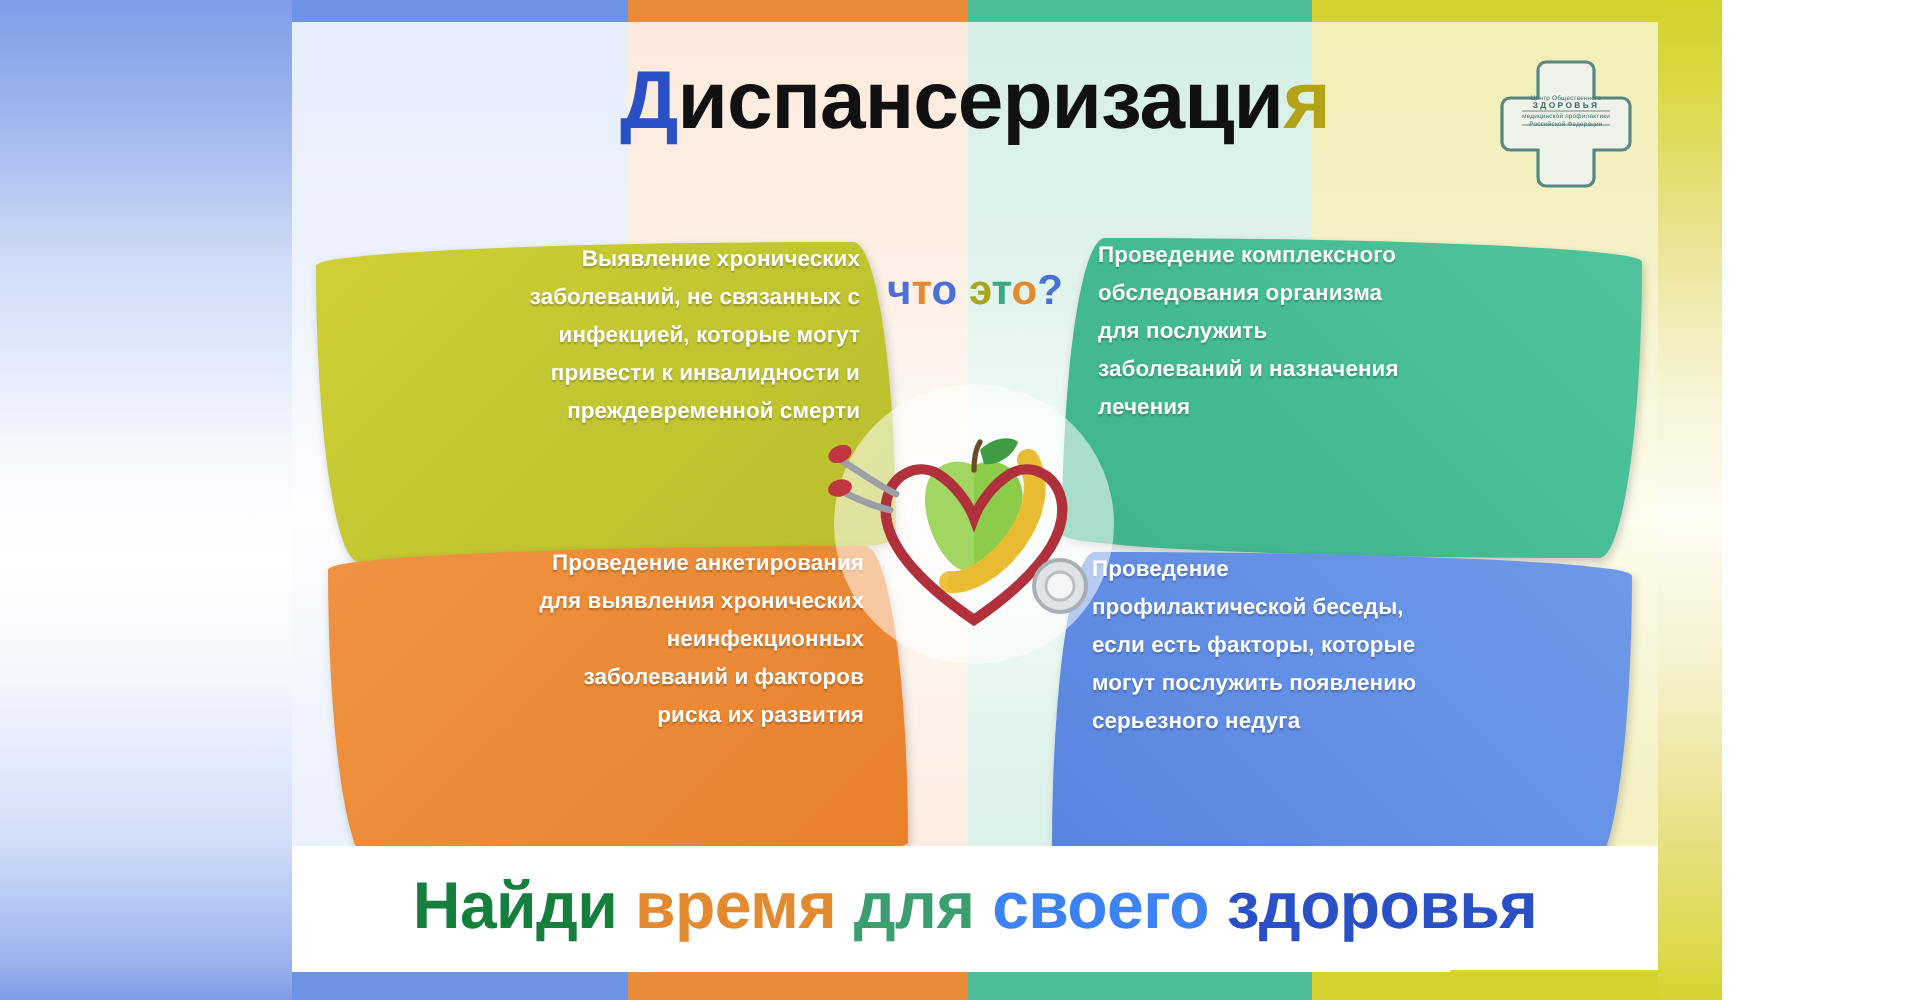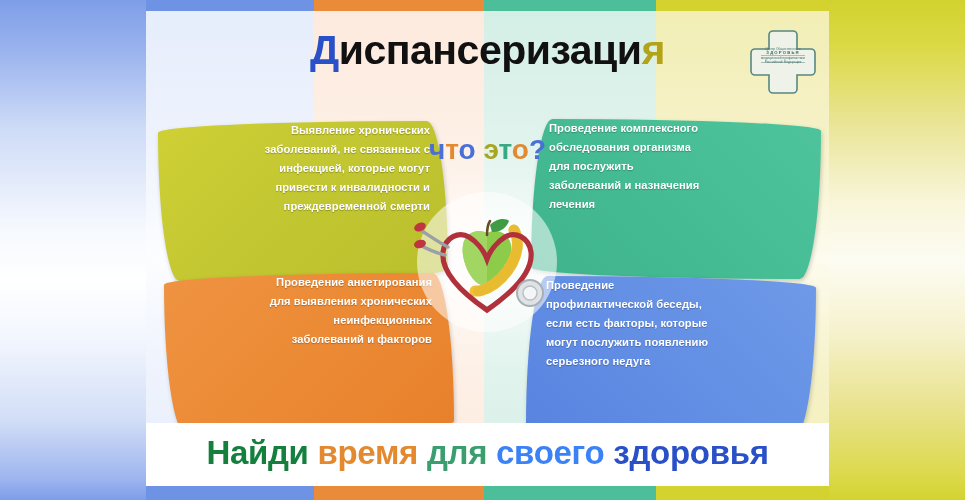--- a/index.html
+++ b/index.html
@@ -9,21 +9,21 @@
   }
   body {
     width: 965px;
     height: 500px;
     overflow: hidden;
     font-family: "Liberation Sans", sans-serif;
   }
 
   #poster {
     position: relative;
-    width: 965px;
+    width: 861px;
     height: 500px;
     overflow: hidden;
     background: #ffffff;
   }
 
   
   .wing {
     position: absolute;
     top: 0;
     height: 500px;
@@ -120,21 +120,21 @@
     letter-spacing: .1px;
   }
   #logo .logo-txt b { font-size: 4.2px; letter-spacing: 1.2px; display:block; }
 
   
   #subtitle {
     position: absolute;
     left: 0; top: 123px;
     width: 683px;
     text-align: center;
-    font-size: 28px;
+    font-size: 21px;
     font-weight: bold;
     z-index: 10;
     white-space: nowrap;
   }
   #subtitle .c1 { color:#4a6fd6; }
   #subtitle .c2 { color:#e3892f; }
   #subtitle .c3 { color:#4a6fd6; }
   #subtitle .c4 { color:#a8a51f; }
   #subtitle .c5 { color:#3aa882; }
   #subtitle .c6 { color:#e3892f; }
@@ -309,20 +309,21 @@
       </div>
     </div>
 
     <div class="petal" id="petal-bl">
       <div class="body"></div>
       <div class="txt">
         <span>Проведение анкетирования</span>
         <span>для выявления хронических</span>
         <span>неинфекционных</span>
         <span>заболеваний и факторов</span>
+        <span>риска их развития</span>
       </div>
     </div>
 
     <div class="petal" id="petal-br">
       <div class="body"></div>
       <div class="txt">
         <span>Проведение</span>
         <span>профилактической беседы,</span>
         <span>если есть факторы, которые</span>
         <span>могут послужить появлению</span>

